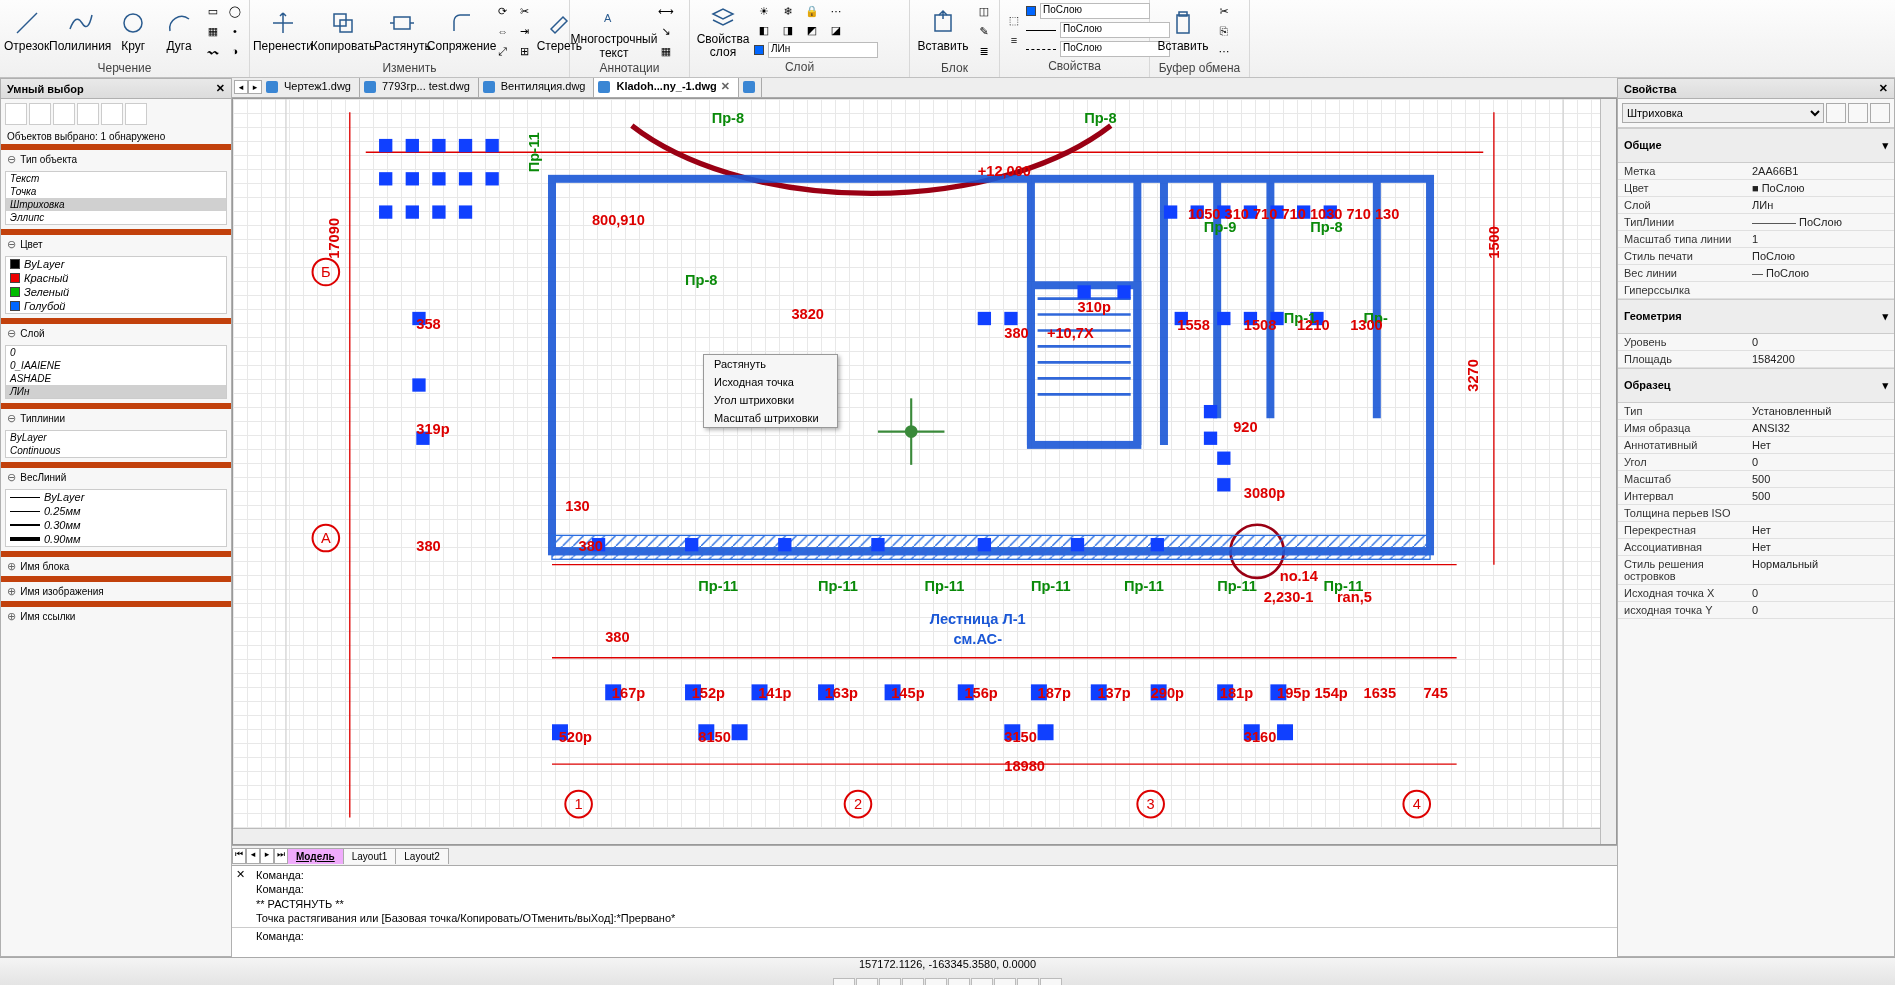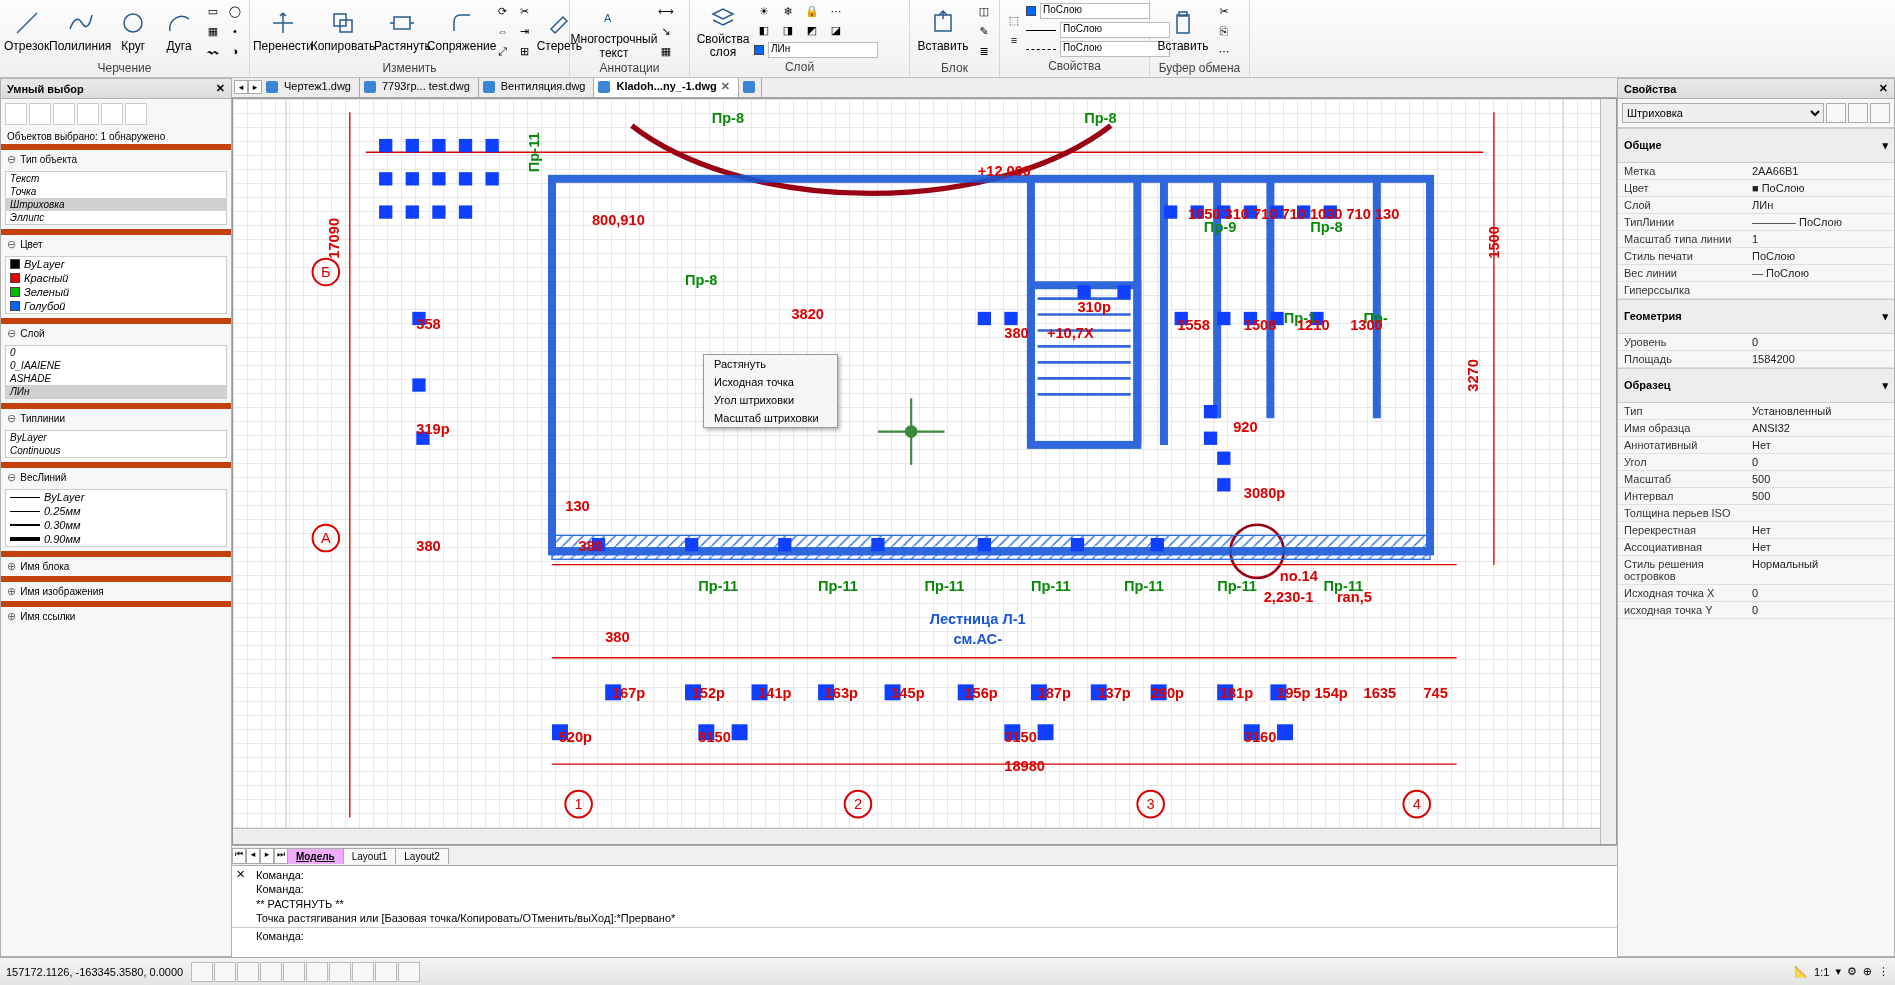--- a/index.html
+++ b/index.html
@@ -75,21 +75,21 @@
 .rp-row > div { padding: 2px 6px; font-size: 11px; }
 .rp-label { width: 128px; color: #333; }
 .rp-val { flex: 1; color: #222; }
 .rp-sec { background: #ededed; font-weight: bold; padding: 10px 6px; border-bottom: 1px solid #ccc; border-top: 1px solid #ccc; display:flex; justify-content:space-between;}
 .rp-sec .tw{cursor:pointer;}
 .rp-sel { display: flex; padding: 4px; gap: 2px; border-bottom:1px solid #ccc;}
 .rp-sel select { flex: 1; font-size: 11px; border:1px solid #aaa;}
 .rp-sel .b { width: 20px; height: 20px; border: 1px solid #aaa; background:#f8f8f8; cursor: pointer; }
 
 
-.status { position: absolute; bottom: 0; left: 0; right: 0; height: 28px; background: linear-gradient(#f4f4f4,#e4e4e4); border-top: 1px solid #aaa; display: flex; align-items: center; padding: 0 6px; font-size: 10px; gap: 8px; }
+.status { position: absolute; bottom: 0; left: 0; right: 0; height: 28px; background: linear-gradient(#f4f4f4,#e4e4e4); border-top: 1px solid #aaa; display: flex; align-items: center; padding: 0 6px; font-size: 10px; gap: 8px; flex-direction: column; }
 .status .btns { display: flex; gap: 1px; }
 .status .btns div { width: 22px; height: 20px; border: 1px solid #bbb; background: #f8f8f8; cursor: pointer; }
 .status .right { margin-left: auto; display: flex; gap: 6px; align-items: center; }
 .status .right div{cursor:pointer;}
 
 .ic-line { stroke: #2a5b8f; stroke-width: 1.5; fill: none; }
 .sw-layer{background:#000;} .sw-red{background:#e00;} .sw-green{background:#0b0;} .sw-blue{background:#06f;}
 .lw{display:inline-block;height:0;border-top:1px solid #000;width:30px;}
 </style>
 </head>

